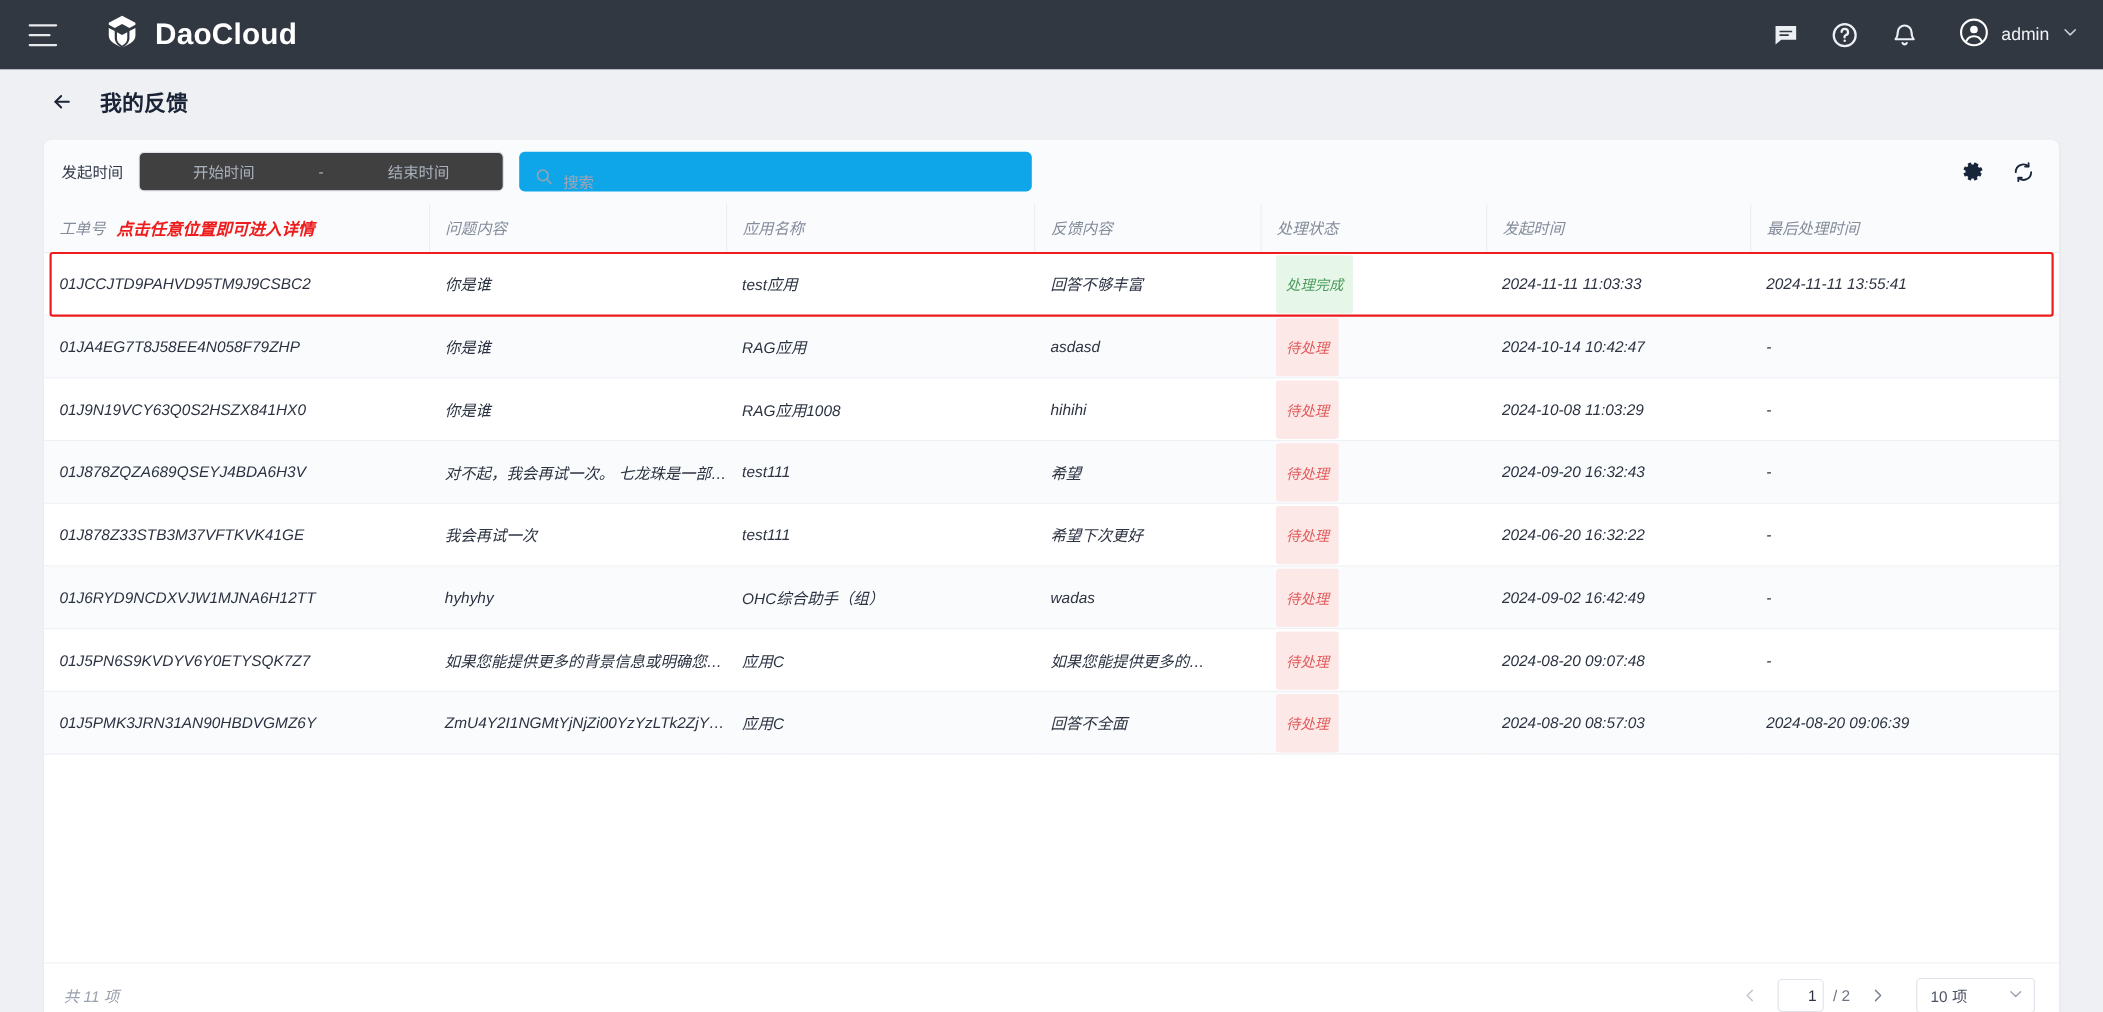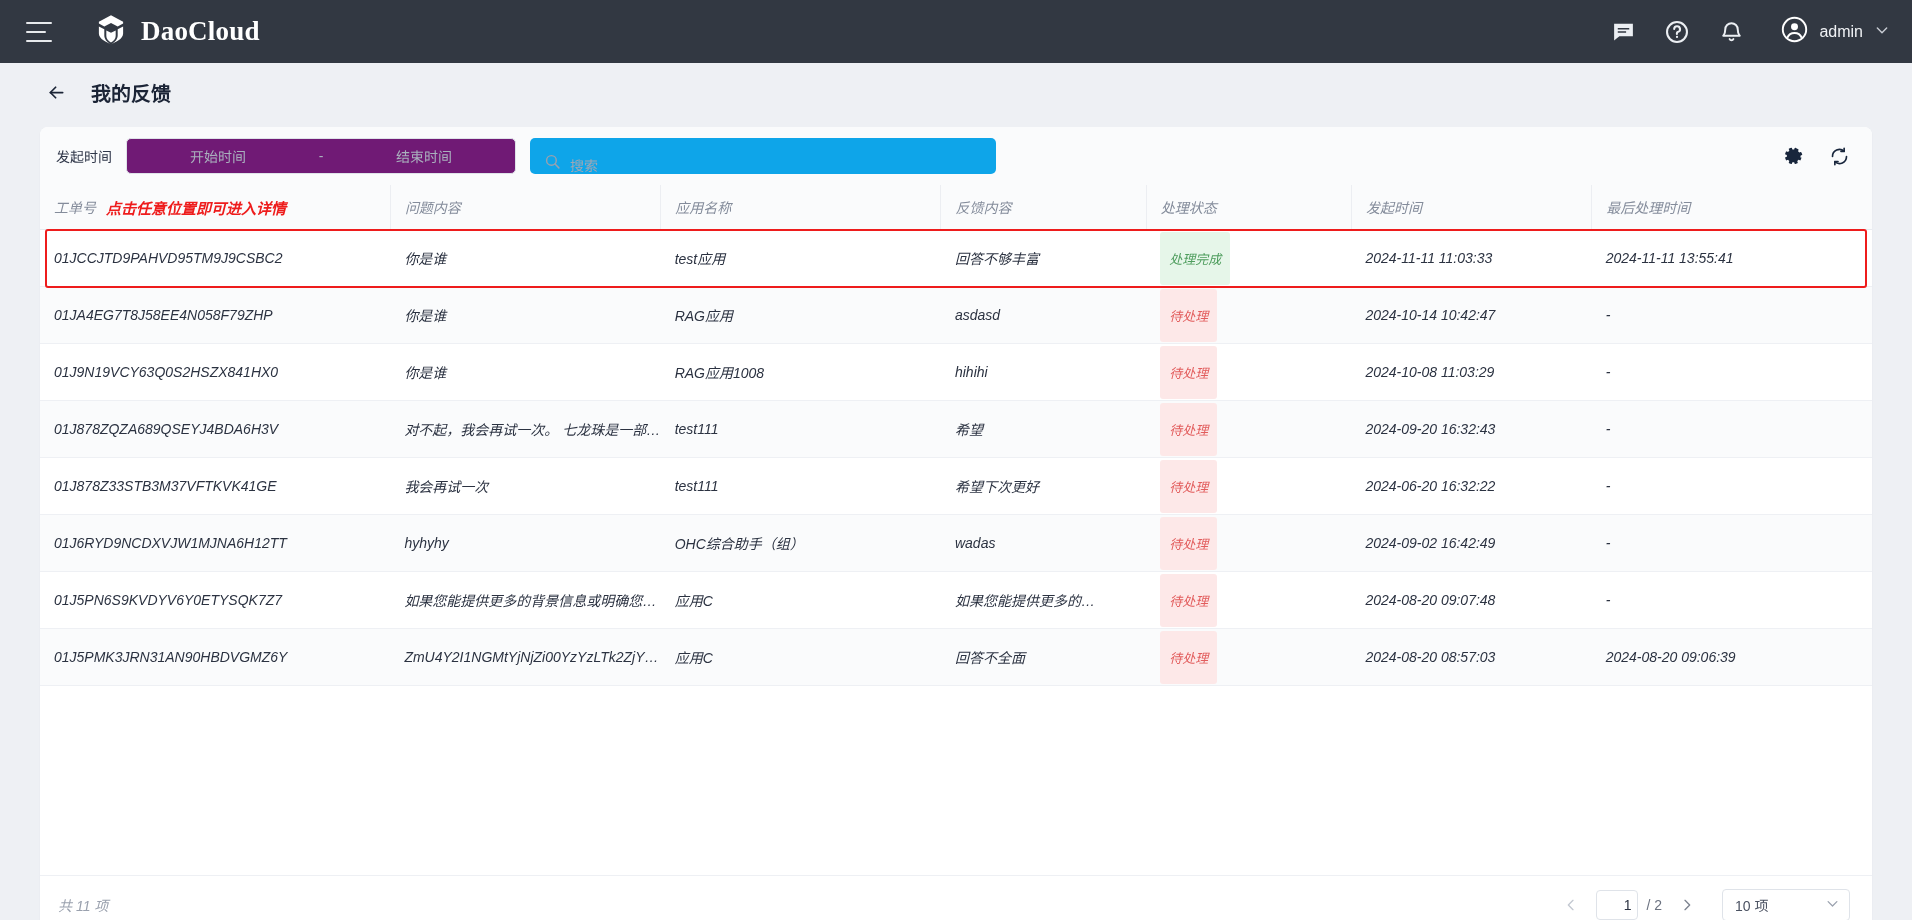--- a/index.html
+++ b/index.html
@@ -18,21 +18,21 @@
     color: #fff;
   }
   .hamburger { width: 26px; height: 20px; display: flex; flex-direction: column;
                justify-content: space-between; cursor: pointer; }
   .hamburger i { display: block; height: 2px; background: #e7e9ec; border-radius: 2px; }
   .hamburger i:nth-child(1) { width: 26px; }
   .hamburger i:nth-child(2) { width: 20px; }
   .hamburger i:nth-child(3) { width: 26px; }
 
   .brand { display: flex; align-items: center; gap: 13px; margin-left: 42px; }
-  .brand-text { font-size: 27px; font-weight: 700; letter-spacing: .2px; color:#fff;font-family:Liberation Serif, serif; }
+  .brand-text { font-size: 27px; font-weight: 700; letter-spacing: .2px; color:#fff; }
 
   .topbar-spacer { flex: 1; }
   .topbar-icons { display: flex; align-items: center; gap: 26px; }
   .ticon { width: 28px; height: 28px; display: flex; align-items: center;
            justify-content: center; cursor: pointer; color: #eceff3; }
   .user-box { display: flex; align-items: center; gap: 11px; margin-left: 10px; cursor: pointer; }
   .user-name { font-size: 16px; color: #f0f2f5; }
   .chev { color: #c9cdd4; }
 
   
@@ -51,22 +51,22 @@
     display: flex; flex-direction: column;
   }
 
   
   .filterbar {
     height: 58px; background: #fafbfc;
     display: flex; align-items: center; padding: 0 22px 0 16px; gap: 14px;
   }
   .filter-label { font-size: 14px; color: #31384a; white-space: nowrap; }
   .daterange {
-    width: 390px; height: 36px; border: 1px solid #dfe3e9; border-radius: 5px;
-    background: #701a75; display: flex; align-items: center; cursor: text;
+    width: 332px; height: 36px; border: 1px solid #dfe3e9; border-radius: 5px;
+    background: #404040; display: flex; align-items: center; cursor: text;
   }
   .daterange .dr-field { flex: 1; text-align: center; font-size: 14px; color: #a9b0bd; }
   .daterange .dr-sep { width: 24px; text-align: center; color: #a9b0bd; font-size: 14px; }
 
   .searchbox {
     width: 466px; height: 36px; background: #0ea5e9; border-radius: 5px;
     display: flex; align-items: flex-end; gap: 9px; padding: 0 14px; cursor: text;
   }
   .searchbox input {
     border: none; outline: none; background: transparent; font-size: 14px;
@@ -128,21 +128,21 @@
   .pg-arrow { width: 22px; height: 26px; display: flex; align-items: center;
               justify-content: center; color: #c3c8d1; cursor: pointer; }
   .pg-arrow.active { color: #7c838f; }
   .pg-input {
     width: 42px; height: 30px; border: 1px solid #dfe3e9; border-radius: 4px;
     font-size: 14px; color: #2b3241; text-align: right; padding-right: 6px;
     outline: none; background: #fff; font-family: inherit;
   }
   .pg-total { font-size: 14px; color: #6b7280; margin-left: -6px; }
   .pg-size {
-    width: 128px; height: 32px; border: 1px solid #dfe3e9; border-radius: 4px;
+    width: 108px; height: 32px; border: 1px solid #dfe3e9; border-radius: 4px;
     display: flex; align-items: center; justify-content: space-between;
     padding: 0 9px 0 12px; font-size: 14px; color: #4b5262; cursor: pointer;
     background: #fff; margin-left: 10px; gap: 24px;
   }
   .pg-size .chev-s { color: #9aa1ae; }
 </style>
 </head>
 <body>
 
 <div class="topbar">

